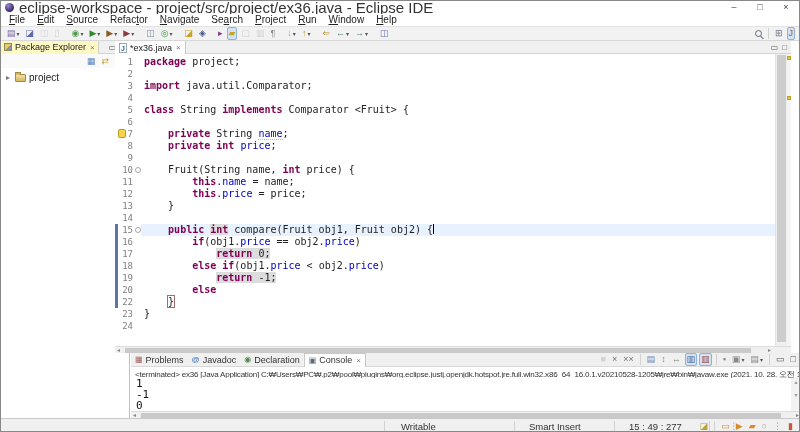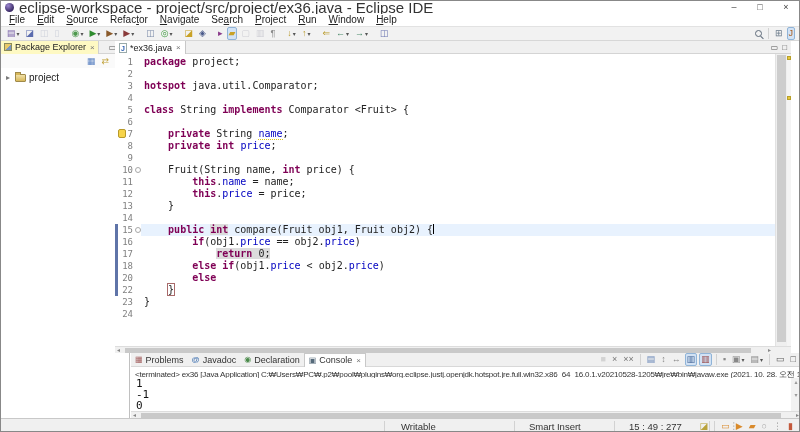--- a/index.html
+++ b/index.html
@@ -235,36 +235,37 @@
         <span class="tclose" data-name="close-editor-icon">×</span>
       </span>
       <span class="minmax" data-name="editor-minmax">
         <span data-name="minimize-editor-icon">▭</span>
         <span data-name="maximize-editor-icon">□</span>
       </span>
     </div>
     <div id="econtent" data-name="code-area">
         <div class="cline" data-name="code-line-1"><span class="gut" data-name="gutter"><span class="lnum" data-name="line-number">1</span></span><span class="ctext" data-name="code-text"><span class="k">package</span><span class=""> project;</span></span></div>
         <div class="cline" data-name="code-line-2"><span class="gut" data-name="gutter"><span class="lnum" data-name="line-number">2</span></span><span class="ctext" data-name="code-text"></span></div>
-        <div class="cline" data-name="code-line-3"><span class="gut" data-name="gutter"><span class="lnum" data-name="line-number">3</span></span><span class="ctext" data-name="code-text"><span class="k">hotspot</span><span class=""> java.util.Comparator;</span></span></div>
+        <div class="cline" data-name="code-line-3"><span class="gut" data-name="gutter"><span class="lnum" data-name="line-number">3</span></span><span class="ctext" data-name="code-text"><span class="k">import</span><span class=""> java.util.Comparator;</span></span></div>
         <div class="cline" data-name="code-line-4"><span class="gut" data-name="gutter"><span class="lnum" data-name="line-number">4</span></span><span class="ctext" data-name="code-text"></span></div>
         <div class="cline" data-name="code-line-5"><span class="gut" data-name="gutter"><span class="lnum" data-name="line-number">5</span></span><span class="ctext" data-name="code-text"><span class="k">class</span><span class=""> String </span><span class="k">implements</span><span class=""> Comparator &lt;Fruit&gt; {</span></span></div>
         <div class="cline" data-name="code-line-6"><span class="gut" data-name="gutter"><span class="lnum" data-name="line-number">6</span></span><span class="ctext" data-name="code-text"></span></div>
         <div class="cline" data-name="code-line-7"><span class="gut" data-name="gutter"><i class="wicon" data-name="warning-icon"></i><span class="lnum" data-name="line-number">7</span></span><span class="ctext" data-name="code-text"><span class="">    </span><span class="k">private</span><span class=""> String </span><span class="f warn">name</span><span class="">;</span></span></div>
         <div class="cline" data-name="code-line-8"><span class="gut" data-name="gutter"><span class="lnum" data-name="line-number">8</span></span><span class="ctext" data-name="code-text"><span class="">    </span><span class="k">private</span><span class=""> </span><span class="k">int</span><span class=""> </span><span class="f">price</span><span class="">;</span></span></div>
         <div class="cline" data-name="code-line-9"><span class="gut" data-name="gutter"><span class="lnum" data-name="line-number">9</span></span><span class="ctext" data-name="code-text"></span></div>
         <div class="cline" data-name="code-line-10"><span class="gut" data-name="gutter"><span class="lnum" data-name="line-number">10</span><i class="fold" data-name="fold-marker-icon"></i></span><span class="ctext" data-name="code-text"><span class="">    Fruit(String name, </span><span class="k">int</span><span class=""> price) {</span></span></div>
         <div class="cline" data-name="code-line-11"><span class="gut" data-name="gutter"><span class="lnum" data-name="line-number">11</span></span><span class="ctext" data-name="code-text"><span class="">        </span><span class="k">this</span><span class="">.</span><span class="f">name</span><span class=""> = name;</span></span></div>
         <div class="cline" data-name="code-line-12"><span class="gut" data-name="gutter"><span class="lnum" data-name="line-number">12</span></span><span class="ctext" data-name="code-text"><span class="">        </span><span class="k">this</span><span class="">.</span><span class="f">price</span><span class=""> = price;</span></span></div>
         <div class="cline" data-name="code-line-13"><span class="gut" data-name="gutter"><span class="lnum" data-name="line-number">13</span></span><span class="ctext" data-name="code-text"><span class="">    }</span></span></div>
         <div class="cline" data-name="code-line-14"><span class="gut" data-name="gutter"><span class="lnum" data-name="line-number">14</span></span><span class="ctext" data-name="code-text"></span></div>
         <div class="cline cur" data-name="code-line-15"><span class="gut" data-name="gutter"><i class="chg" data-name="change-bar"></i><span class="lnum" data-name="line-number">15</span><i class="fold" data-name="fold-marker-icon"></i></span><span class="ctext" data-name="code-text"><span class="">    </span><span class="k">public</span><span class=""> </span><span class="k occ">int</span><span class=""> compare(Fruit obj1, Fruit obj2) {</span><i class="caret" data-name="text-caret"></i></span></div>
         <div class="cline" data-name="code-line-16"><span class="gut" data-name="gutter"><i class="chg" data-name="change-bar"></i><span class="lnum" data-name="line-number">16</span></span><span class="ctext" data-name="code-text"><span class="">        </span><span class="k">if</span><span class="">(obj1.</span><span class="f">price</span><span class=""> == obj2.</span><span class="f">price</span><span class="">)</span></span></div>
         <div class="cline" data-name="code-line-17"><span class="gut" data-name="gutter"><i class="chg" data-name="change-bar"></i><span class="lnum" data-name="line-number">17</span></span><span class="ctext" data-name="code-text"><span class="">            </span><span class="k occ">return</span><span class="occ"> 0;</span></span></div>
         <div class="cline" data-name="code-line-18"><span class="gut" data-name="gutter"><i class="chg" data-name="change-bar"></i><span class="lnum" data-name="line-number">18</span></span><span class="ctext" data-name="code-text"><span class="">        </span><span class="k">else</span><span class=""> </span><span class="k">if</span><span class="">(obj1.</span><span class="f">price</span><span class=""> &lt; obj2.</span><span class="f">price</span><span class="">)</span></span></div>
+        <div class="cline" data-name="code-line-19"><span class="gut" data-name="gutter"><i class="chg" data-name="change-bar"></i><span class="lnum" data-name="line-number">19</span></span><span class="ctext" data-name="code-text"><span class="">            </span><span class="k occ">return</span><span class="occ"> -1;</span></span></div>
         <div class="cline" data-name="code-line-20"><span class="gut" data-name="gutter"><i class="chg" data-name="change-bar"></i><span class="lnum" data-name="line-number">20</span></span><span class="ctext" data-name="code-text"><span class="">        </span><span class="k">else</span></span></div>
         <div class="cline" data-name="code-line-22"><span class="gut" data-name="gutter"><i class="chg" data-name="change-bar"></i><span class="lnum" data-name="line-number">22</span></span><span class="ctext" data-name="code-text"><span class="">    </span><span class="brace">}</span></span></div>
         <div class="cline" data-name="code-line-23"><span class="gut" data-name="gutter"><span class="lnum" data-name="line-number">23</span></span><span class="ctext" data-name="code-text"><span class="">}</span></span></div>
         <div class="cline" data-name="code-line-24"><span class="gut" data-name="gutter"><span class="lnum" data-name="line-number">24</span></span><span class="ctext" data-name="code-text"></span></div>
       </div>
     <div id="vscroll" data-name="editor-vertical-scrollbar">
       <div id="vthumb" data-name="scrollbar-thumb"></div>
     </div>
     <div id="ruler" data-name="overview-ruler">
       <span class="rmark" style="top:2px" data-name="warning-marker"></span>

